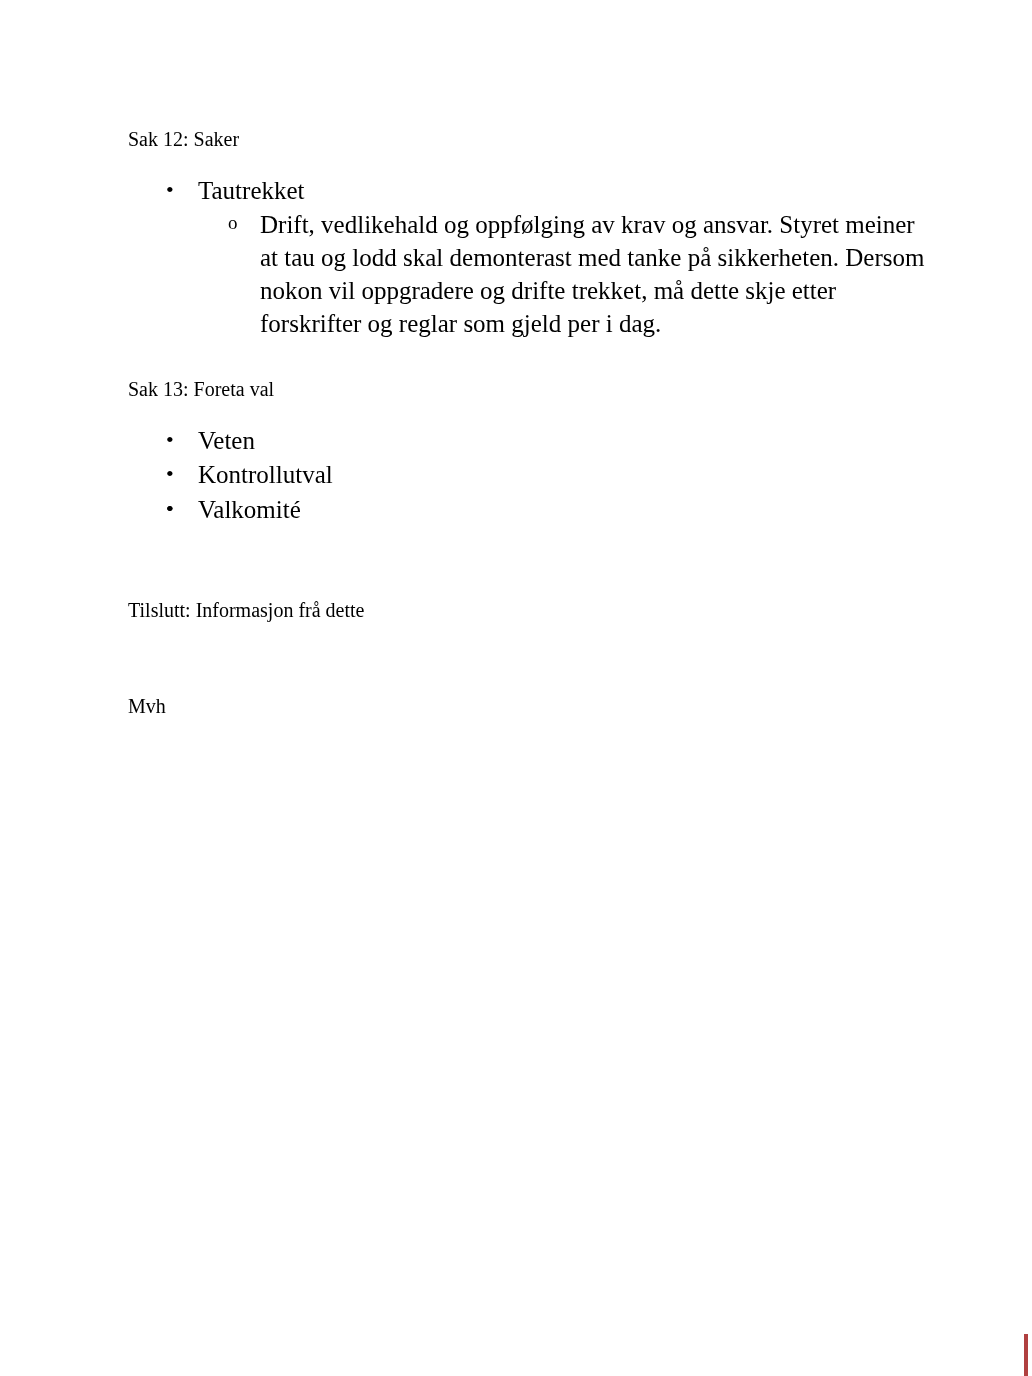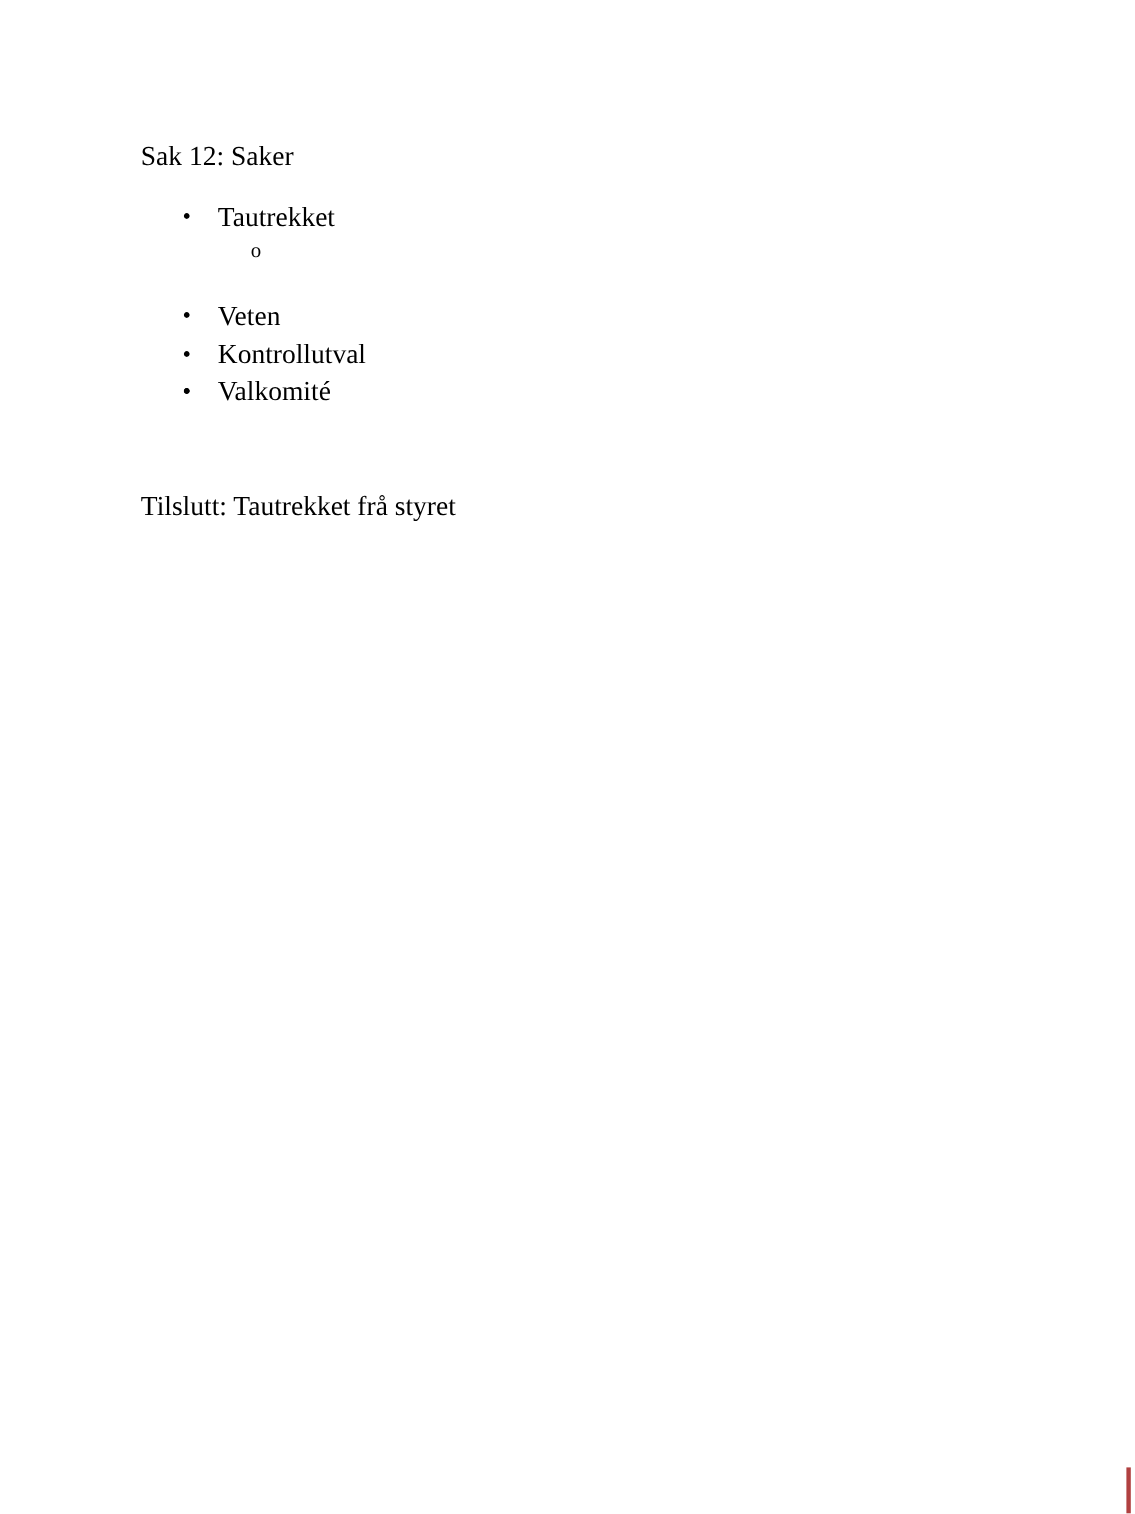--- a/index.html
+++ b/index.html
@@ -23,21 +23,21 @@
     height: 1376px;
     background: #ffffff;
   }
   .content {
     position: absolute;
     left: 128px;
     top: 126px;
     width: 810px;
   }
   .para {
-    font-size: 25px;
+    font-size: 20px;
     line-height: 1.32;
     margin: 0 0 0 0;
   }
   .gap-sm { height: 22px; }
   .gap-md { height: 34px; }
   .gap-lg { height: 70px; }
   .gap-xl { height: 60px; }
 
   ul.bullets {
     list-style: none;
@@ -97,27 +97,29 @@
 
     <div class="gap-sm"></div>
 
     <ul class="bullets">
       <li>
         <span class="bullet-mark">•</span>
         <span class="li-text">Tautrekket</span>
         <ul class="sub">
           <li>
             <span class="bullet-mark">o</span>
+            <span class="li-text">Drift, vedlikehald og oppfølging av krav og ansvar. Styret meiner at tau og lodd skal demonterast med tanke på sikkerheten. Dersom nokon vil oppgradere og drifte trekket, må dette skje etter forskrifter og reglar som gjeld per i dag.</span>
           </li>
         </ul>
       </li>
     </ul>
 
     <div class="gap-md"></div>
 
+    <p class="para">Sak 13: Foreta val</p>
 
     <div class="gap-sm"></div>
 
     <ul class="bullets">
       <li>
         <span class="bullet-mark">•</span>
         <span class="li-text">Veten</span>
       </li>
       <li>
         <span class="bullet-mark">•</span>
@@ -127,24 +129,25 @@
         <span class="bullet-mark">•</span>
       </li>
       <li>
         <span class="bullet-mark">•</span>
         <span class="li-text">Valkomité</span>
       </li>
     </ul>
 
     <div class="gap-lg"></div>
 
-    <p class="para">Tilslutt: Tautrekket frå styret</p>
+    <p class="para">Tilslutt: Informasjon frå dette</p>
 
     <div class="gap-lg"></div>
 
+    <p class="para">Mvh</p>
 
     <div class="gap-xl"></div>
 
 
   </div>
 
   <div class="scrollbar-mark"></div>
 
 </div>
 

